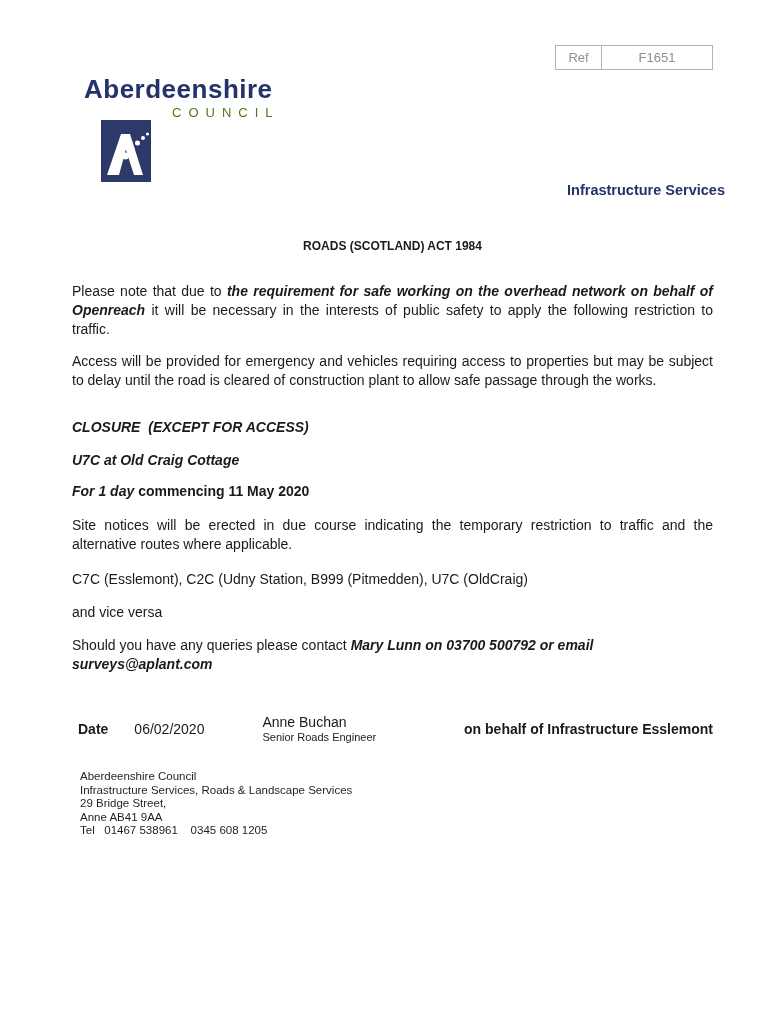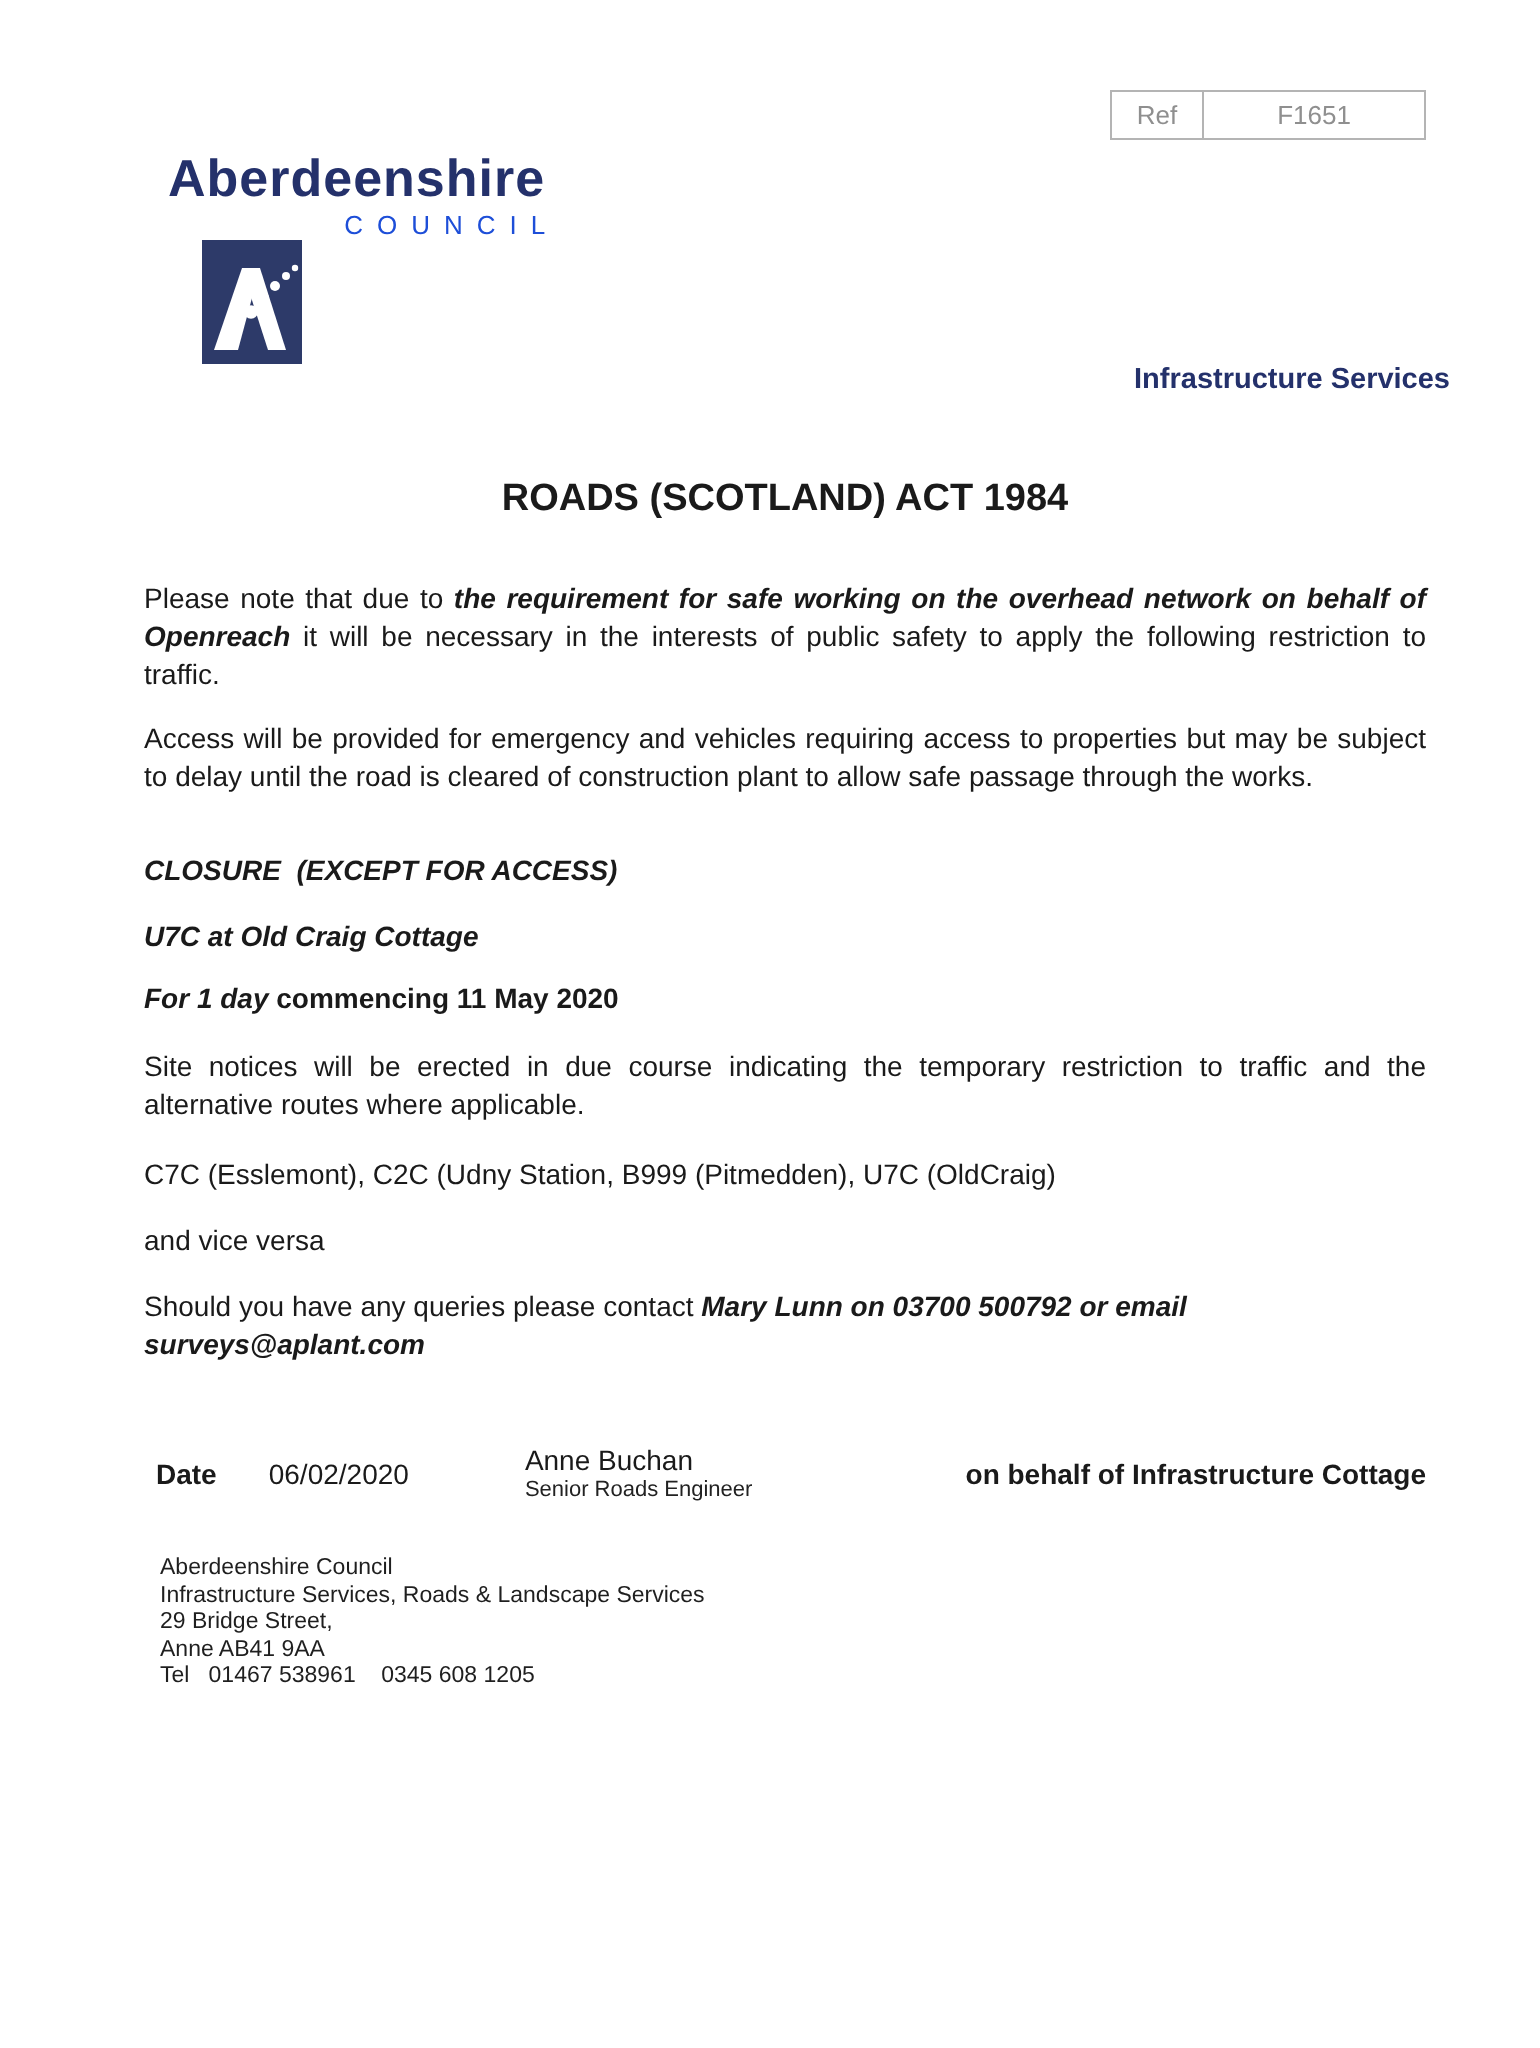--- a/index.html
+++ b/index.html
@@ -50,41 +50,41 @@
   }
   .logo-text { text-align: right; margin-top: 9px; }
   .logo-name {
     color: #24316b;
     font-size: 26px;
     font-weight: bold;
     letter-spacing: 0.5px;
     line-height: 28px;
   }
   .logo-council {
-    color: #1d4ed8;
+    color: #4d7c0f;
     font-size: 13px;
     letter-spacing: 7px;
     margin-top: 2px;
     margin-right: -7px; 
   }
   .logo-square { margin-left: 17px; display: block; }
   .logo-dept {
     align-self: flex-end;
     margin-left: 13px;
     margin-bottom: 5px;
     color: #24316b;
     font-size: 14.5px;
     font-weight: bold;
   }
 
   
   .act-title {
     margin-top: 36px;
     text-align: center;
-    font-size: 19px;
+    font-size: 12px;
     font-weight: bold;
   }
   .form-title {
     margin-top: 21px;
     text-align: center;
     font-size: 16px;
     font-weight: bold;
     line-height: 20px;
   }
 
@@ -183,21 +183,21 @@
 
   <p class="body-text queries"><span>Should you have any queries please contact </span><span class="bi">Mary Lunn on 03700 500792 or email surveys@aplant.com</span></p>
 
   <div class="sig-row">
     <span class="sig-date-label">Date</span>
     <span class="sig-date-value">06/02/2020</span>
     <span class="sig-signer">
       <div class="sig-name">Anne Buchan</div>
       <div class="sig-title">Senior Roads Engineer</div>
     </span>
-    <span class="sig-behalf">on behalf of Infrastructure Cottage</span>
+    <span class="sig-behalf">on behalf of Infrastructure Esslemont</span>
   </div>
 
   <div class="footer">
     <div>Aberdeenshire Council</div>
     <div>Infrastructure Services, Roads &amp; Landscape Services</div>
     <div>29 Bridge Street,</div>
     <div>Anne AB41 9AA</div>
     <div class="pre">Tel   01467 538961    0345 608 1205</div>
   </div>
 

